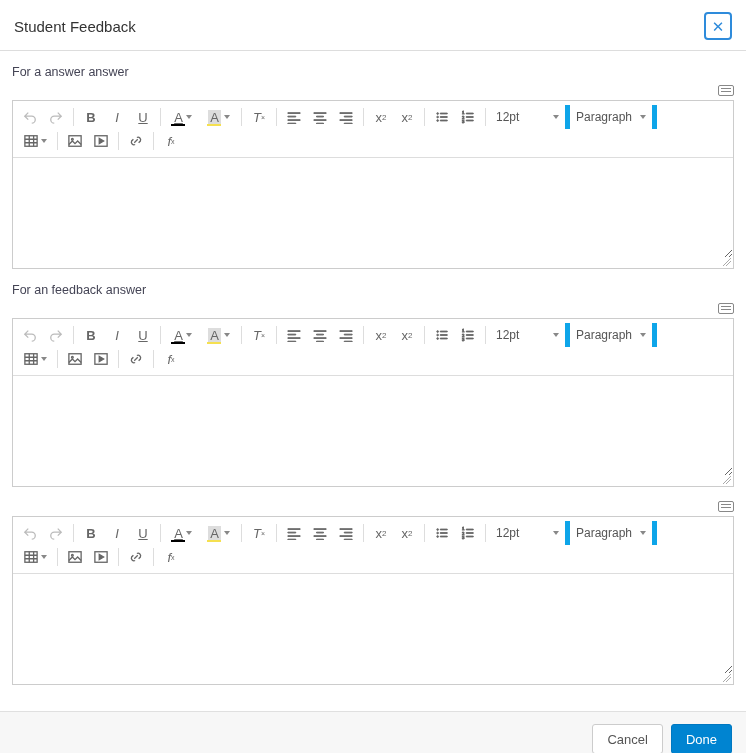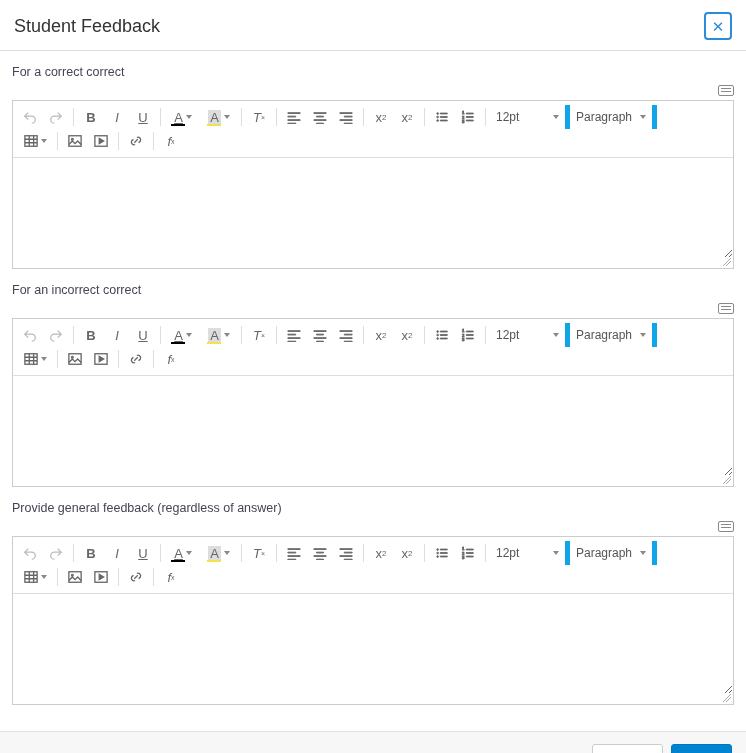--- a/index.html
+++ b/index.html
@@ -11,21 +11,21 @@
     background: #fff;
     width: 746px;
   }
   .dialog-header {
     display: flex;
     justify-content: space-between;
     align-items: center;
     padding: 12px 14px 10px 14px;
   }
   .dialog-title {
-    font-size: 18px;
+    font-size: 15px;
     color: #333;
   }
   .close-btn {
     width: 28px; height: 28px;
     border: 2px solid #2e8bdb;
     border-radius: 4px;
     background: #fff;
     display: flex;
     align-items: center;
     justify-content: center;
@@ -189,21 +189,21 @@
   <span class="dialog-title">Student Feedback</span>
   <div class="close-btn">
     <span>✕</span>
   </div>
 </div>
 <div class="divider"></div>
 
 <div class="dialog-body">
 
   <div class="section">
-    <div class="section-label">For a correct correct</div>
+    <div class="section-label">For a answer answer</div>
     <div class="keyboard-row">
       <span class="keyboard-icon"></span>
     </div>
     <div class="editor">
       <div class="toolbar">
         <span class="tbtn disabled">
             <svg class="ic stroke-only" viewBox="0 0 16 16">
               <path d="M6 3 2 7l4 4M2 7h8a4 4 0 0 1 0 8"></path>
             </svg>
           </span>
@@ -317,21 +317,21 @@
             <i>f</i>
             <sub style="font-size:7px;">x</sub>
           </span>
       </div>
       <textarea class="editor-area" value="" style=""></textarea>
       <div class="resize-handle"></div>
     </div>
   </div>
 
   <div class="section">
-    <div class="section-label">For an incorrect correct</div>
+    <div class="section-label">For an feedback answer</div>
     <div class="keyboard-row">
       <span class="keyboard-icon"></span>
     </div>
     <div class="editor">
       <div class="toolbar">
         <span class="tbtn disabled">
             <svg class="ic stroke-only" viewBox="0 0 16 16">
               <path d="M6 3 2 7l4 4M2 7h8a4 4 0 0 1 0 8"></path>
             </svg>
           </span>
@@ -444,21 +444,20 @@
             <i>f</i>
             <sub style="font-size:7px;">x</sub>
           </span>
       </div>
       <textarea class="editor-area" value="" style=""></textarea>
       <div class="resize-handle"></div>
     </div>
   </div>
 
   <div class="section">
-    <div class="section-label">Provide general feedback (regardless of answer)</div>
     <div class="keyboard-row">
       <span class="keyboard-icon"></span>
     </div>
     <div class="editor">
       <div class="toolbar">
         <span class="tbtn disabled">
             <svg class="ic stroke-only" viewBox="0 0 16 16">
               <path d="M6 3 2 7l4 4M2 7h8a4 4 0 0 1 0 8"></path>
             </svg>
           </span>

